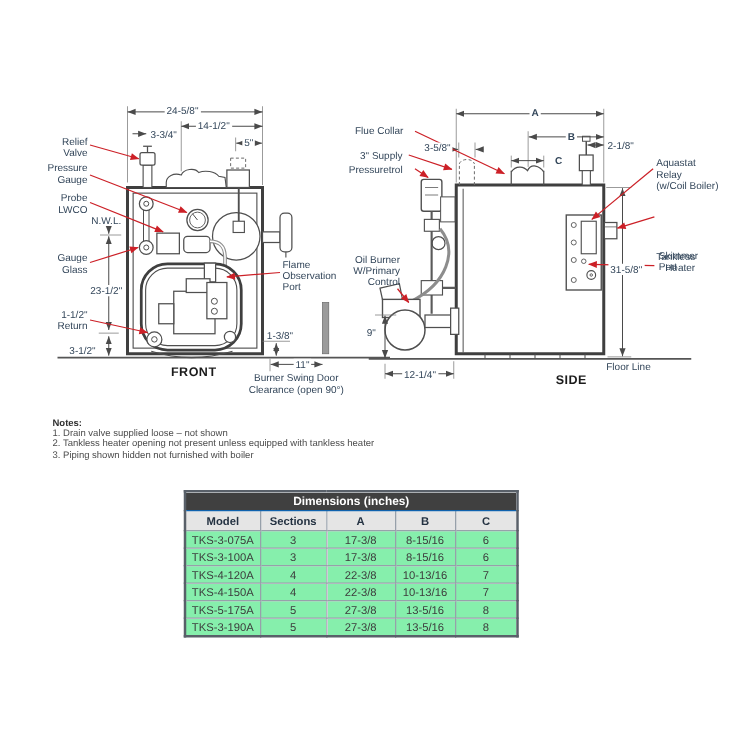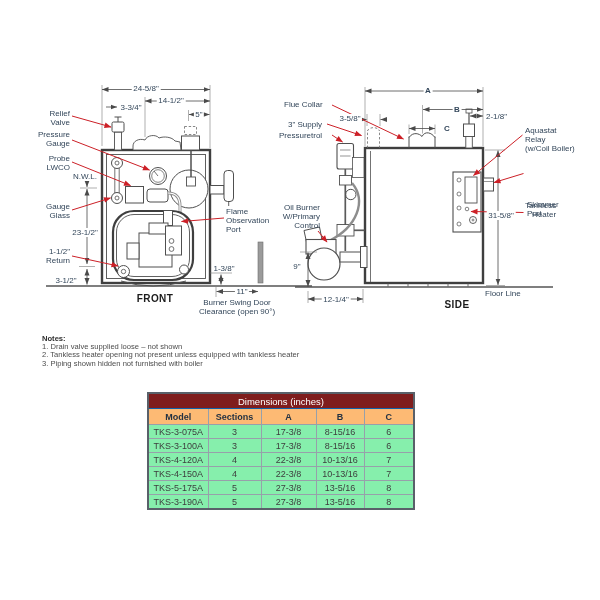--- a/index.html
+++ b/index.html
@@ -10,22 +10,22 @@
   .ra{text-align:right;width:60px;margin-left:-60px;}
   .ctr{transform:translateX(-50%);text-align:center;}
   .bgw{background:#ffffff;padding:0 1.5px;}
   .b{font-weight:bold;}
   .ttl{font-size:10px;font-weight:bold;color:#1b1b1b;letter-spacing:.4px;}
   .notes{position:absolute;left:42px;top:335px;font-size:7.6px;line-height:8.2px;color:#4c4c4c;z-index:3;}
   .notes .nh{font-weight:bold;color:#303030;}
   table.dims{position:absolute;left:147px;top:392px;width:266px;border-collapse:collapse;table-layout:fixed;
              font-size:9px;z-index:3;border:2px solid #596069;}
   .dims th,.dims td{border:1px solid #97a0aa;text-align:center;padding:0;overflow:hidden;}
-  .dims .title{background:#7f1d1d;color:#ffffff;font-size:9.5px;font-weight:normal;height:14px;border:1px solid #0f62ad;}
-  .dims thead .colh{background:#fdba74;color:#243242;font-weight:bold;height:15px;font-size:9px;}
+  .dims .title{background:#404040;color:#ffffff;font-size:9.5px;font-weight:bold;height:14px;border:1px solid #0f62ad;}
+  .dims thead .colh{background:#e5e5e5;color:#243242;font-weight:bold;height:15px;font-size:9px;}
   .dims tbody td{height:13px;color:#3d3d3d;background:#86efac;}
 </style>
 </head>
 <body>
 
 <div id="stage">
 
   <svg width="600" height="335" viewBox="0 0 600 335">
     <defs>
       <marker id="ae" markerUnits="userSpaceOnUse" markerWidth="7" markerHeight="6" refX="6.5" refY="3" orient="auto">

